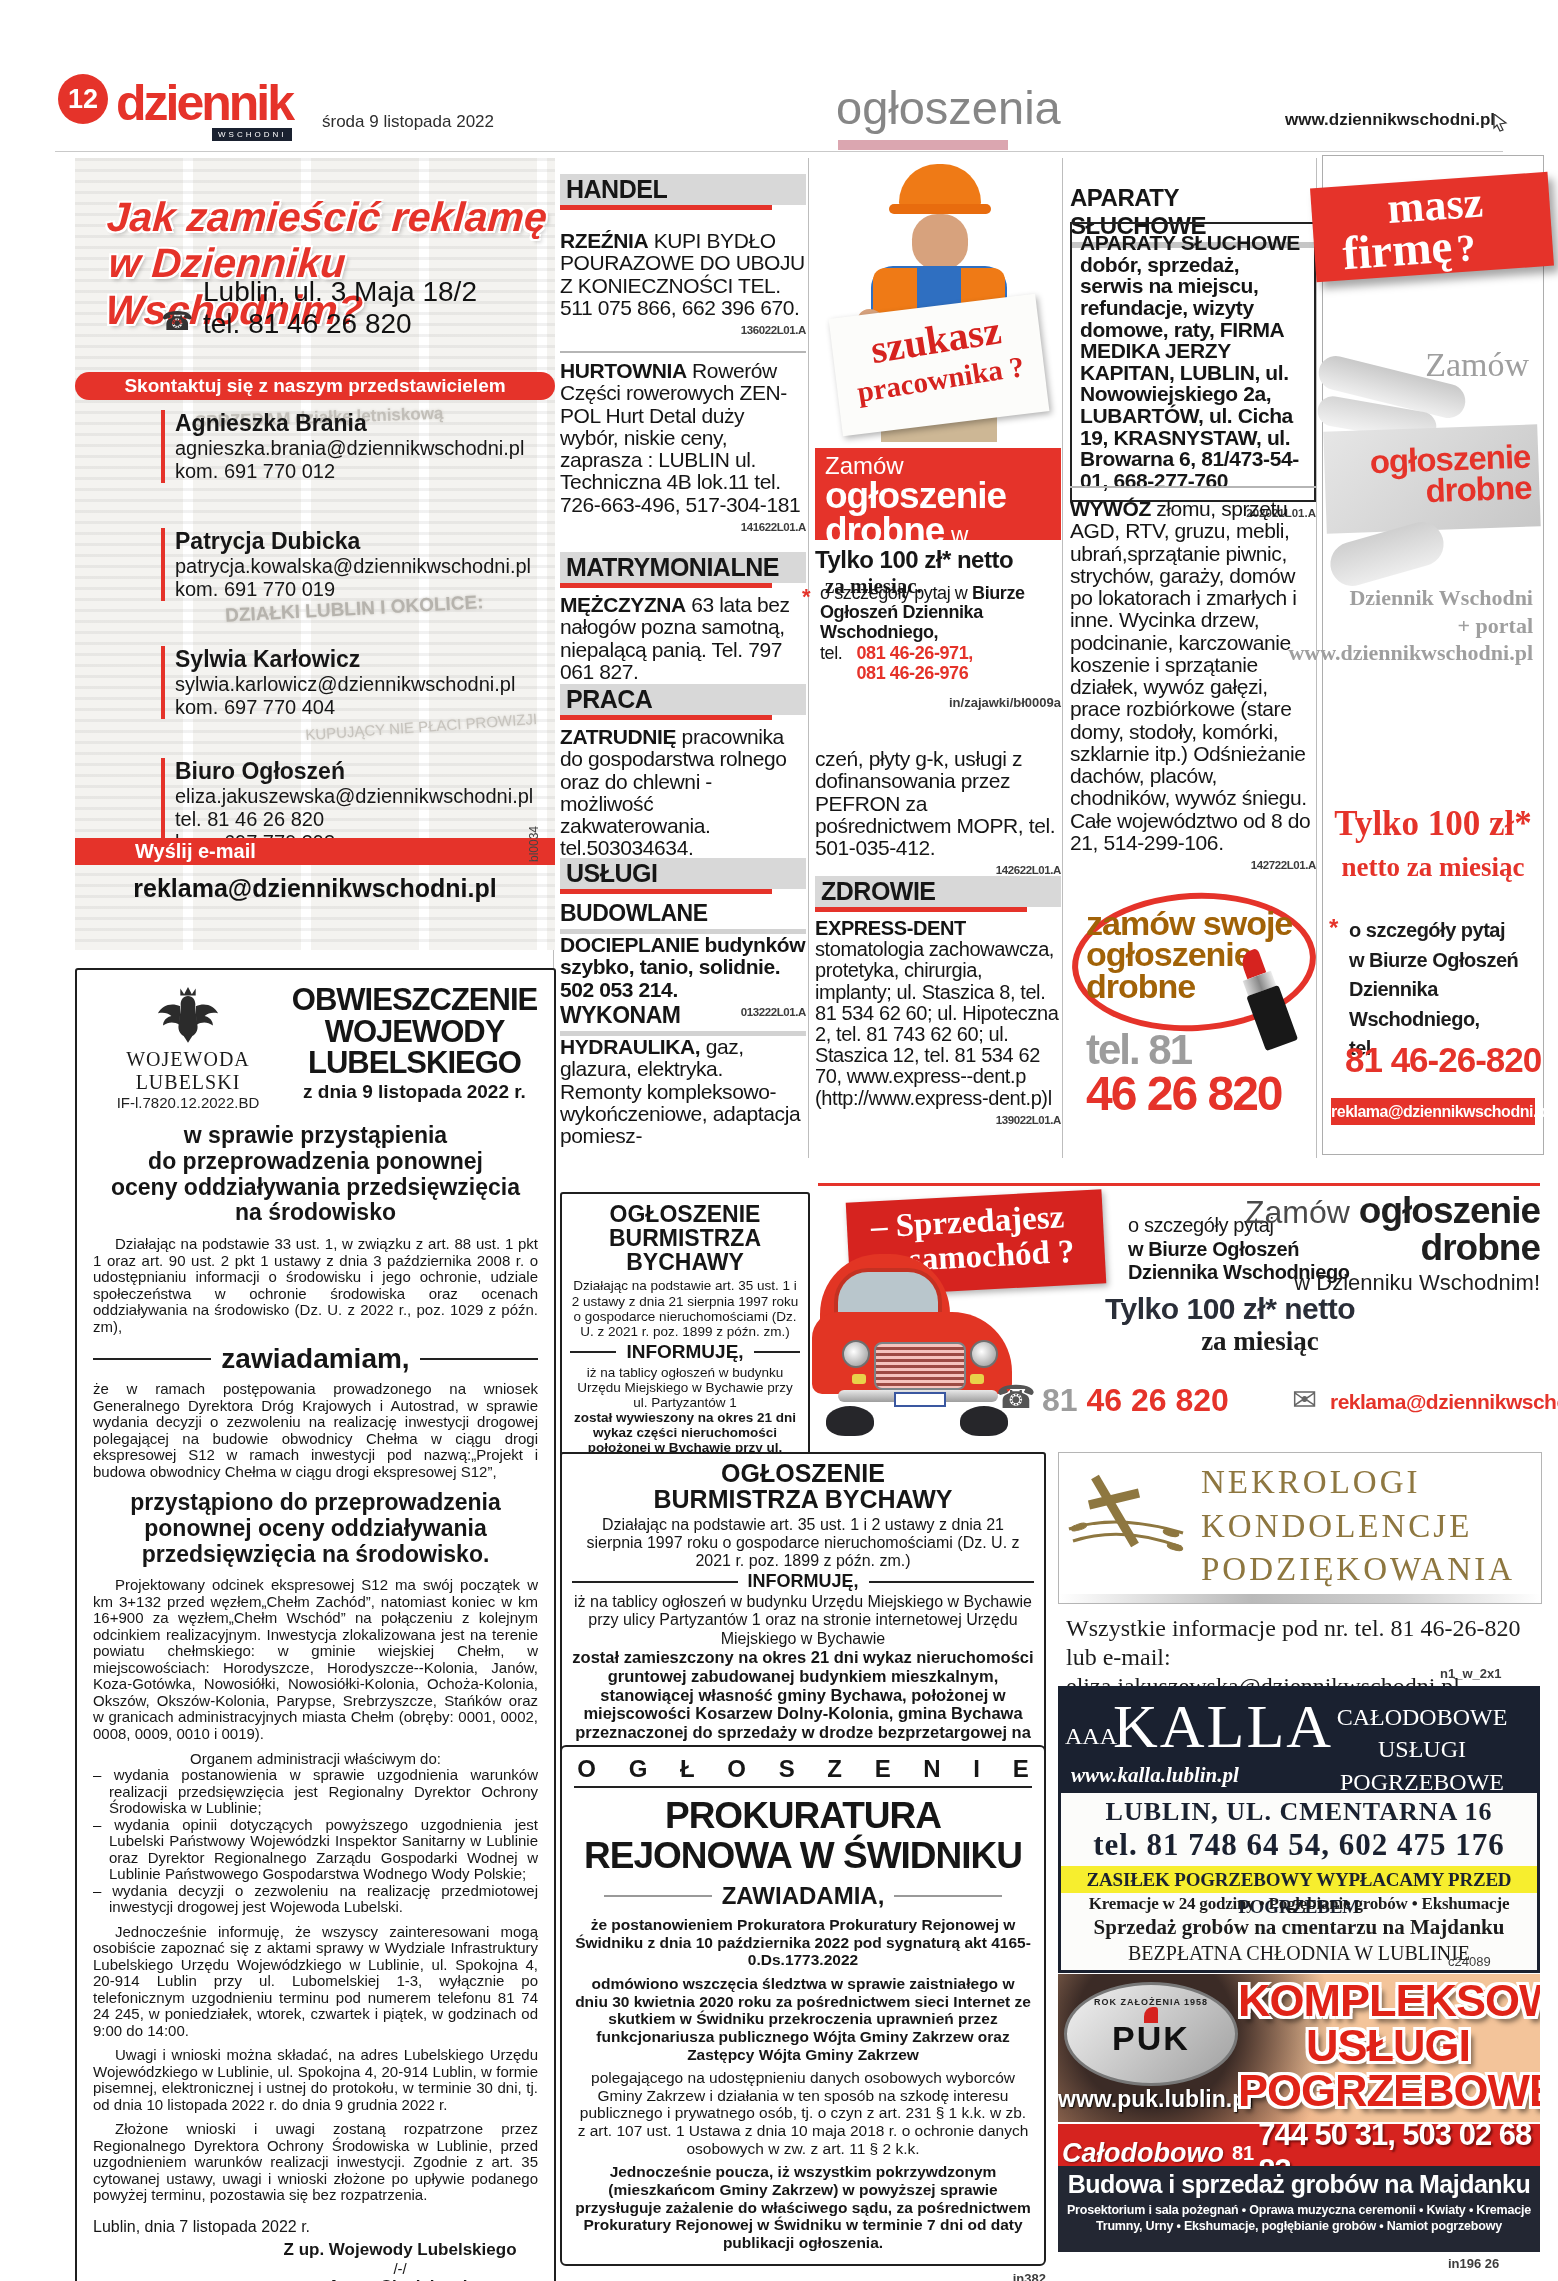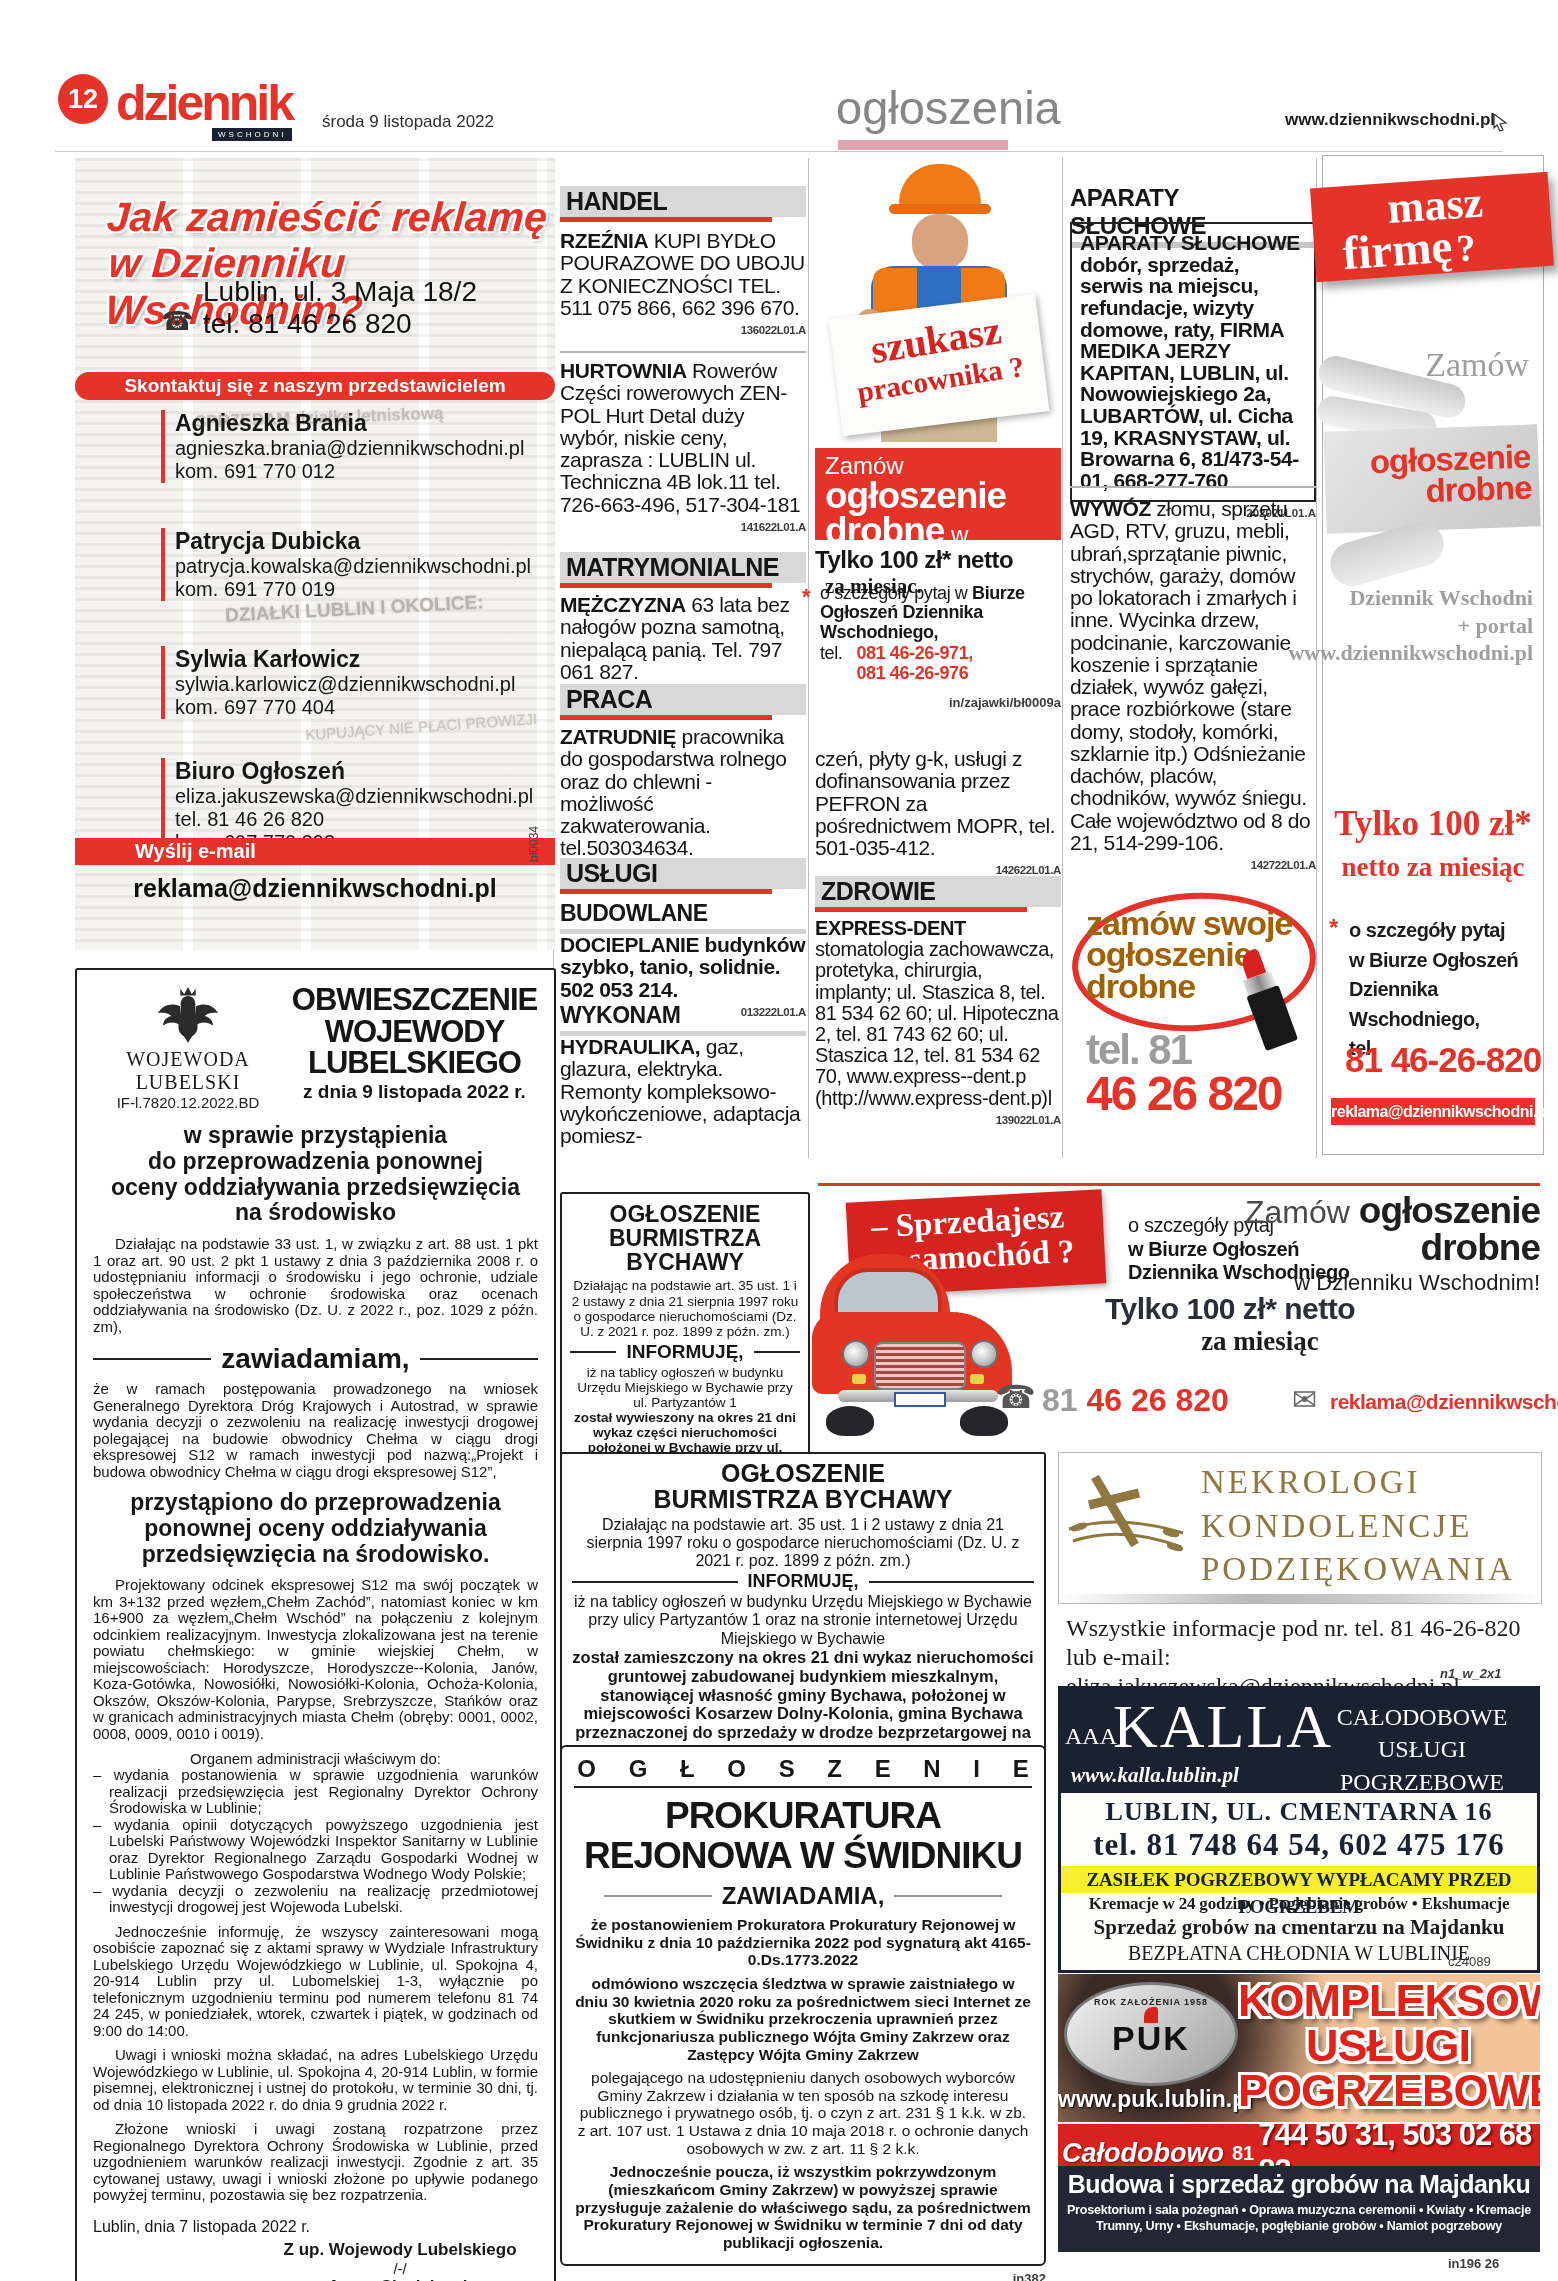--- a/index.html
+++ b/index.html
@@ -147,21 +147,21 @@
       <div class="center" style="margin-left:38%;margin-top:4px;">
         <div style="font-weight:bold;font-size:17px;">Z up. Wojewody Lubelskiego</div>
         <div style="font-size:15px;">/-/</div>
         <div style="font-weight:bold;font-size:17px;">Aneta Ciesielczuk</div>
 
       </div>
     </div>
 
   </div>
 
-  <div class="abs col" style="left:560px;top:186px;">
+  <div class="abs col" style="left:560px;top:174px;">
     <div class="cat">HANDEL</div>
     <div class="cat-red" style="width:212px;"></div>
   </div>
   <div class="abs col ad" style="left:560px;top:230px;">
     <span class="lead">RZEŹNIA</span><span> KUPI BYDŁO POURAZOWE DO UBOJU Z KONIECZNOŚCI TEL. 511 075 866, 662 396 670.</span>
     <div class="code">136022L01.A</div>
   </div>
   <div class="divider" style="left:560px;top:351px;"></div>
   <div class="abs col ad" style="left:560px;top:360px;">
     <span class="lead">HURTOWNIA</span><span> Rowerów Części rowerowych ZEN-POL Hurt Detal duży wybór, niskie ceny, zaprasza : LUBLIN ul. Techniczna 4B lok.11 tel. 726-663-496, 517-304-181</span>
@@ -397,21 +397,21 @@
       <div>NEKROLOGI</div>
       <div>KONDOLENCJE</div>
       <div>PODZIĘKOWANIA</div>
     </div>
     <div class="abs" style="left:0;bottom:0;width:100%;height:9px;background:linear-gradient(90deg,#ffffff, #b9b9b9 40%, #cfcfcf 70%, #ffffff);"></div>
   </div>
   <div class="abs serif" style="left:1066px;top:1614px;font-size:24px;color:#1c1c1c;line-height:1.2;">
     <div>Wszystkie informacje pod nr. tel. 81 46-26-820</div>
     <div>lub e-mail: eliza.jakuszewska@dziennikwschodni.pl</div>
   </div>
-  <div class="abs" style="left:1440px;top:1666px;font-size:13px;font-weight:bold;color:#3c3c3c;font-style:italic;">n1_w_2x1</div>
+  <div class="abs" style="left:1440px;top:1666px;font-size:13px;font-weight:bold;color:#3c3c3c;">n1_w_2x1</div>
 
   <div class="abs" style="left:560px;top:1745px;width:486px;">
     <div class="noticebox center" style="padding:8px 12px 12px 12px;box-sizing:border-box;border-width:2px;border-radius:6px;">
       <div style="font-weight:bold;font-size:24px;word-spacing:26px;border-bottom:2px solid #222;padding-bottom:3px;">O G Ł O S Z E N I E</div>
       <div style="font-weight:bold;font-size:37px;letter-spacing:-1px;line-height:1.08;margin-top:8px;">PROKURATURA</div>
       <div style="font-weight:bold;font-size:37px;letter-spacing:-1px;line-height:1.08;">REJONOWA W ŚWIDNIKU</div>
       <div class="flexline" style="margin:6px 30px;">
         <div class="ln" style="border-color:#999;"></div>
         <div style="font-weight:bold;font-size:24px;">ZAWIADAMIA,</div>
         <div class="ln" style="border-color:#999;"></div>

